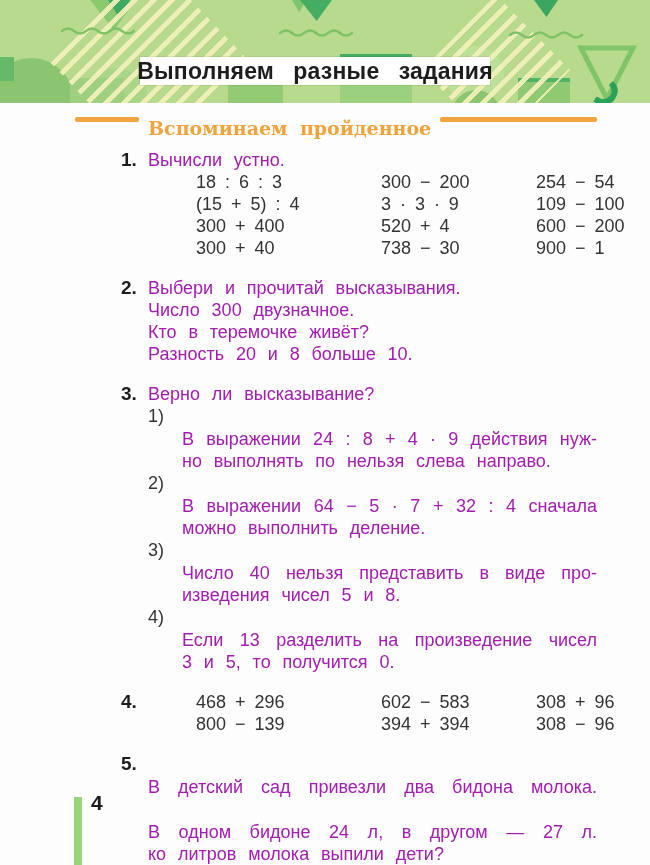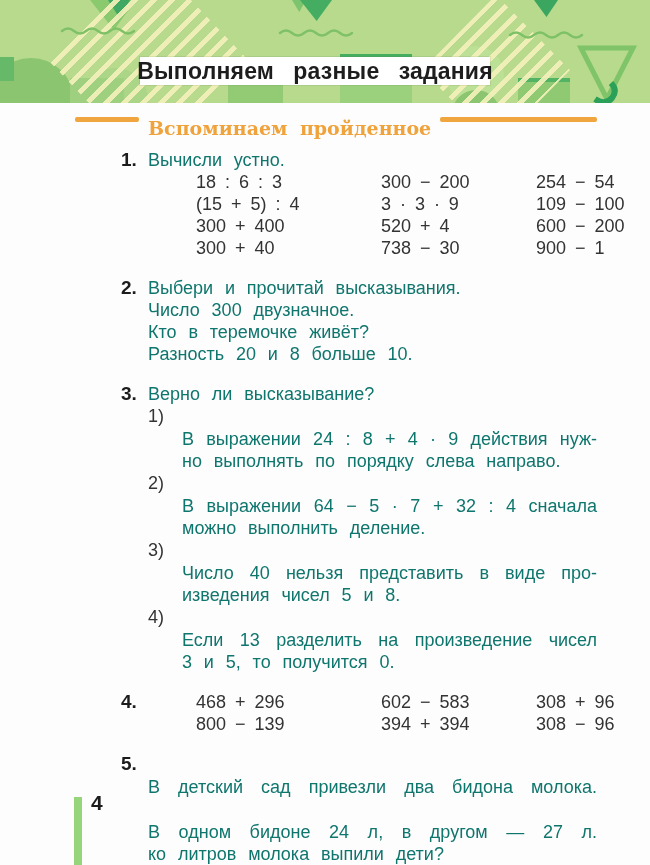--- a/index.html
+++ b/index.html
@@ -89,21 +89,21 @@
   .ex-num {
     flex: 0 0 27px;
     margin-left: 46px;
     font-weight: bold;
     font-size: 19px;
     line-height: 22px;
     color: #1c1c1c;
   }
   .ex-body { flex: 1; min-width: 0; }
 
-  .line { font-size: 18px; line-height: 22px; word-spacing: 0.38em; color: #0f766e; }
+  .line { font-size: 18px; line-height: 22px; word-spacing: 0.38em; color: #a21caf; }
   .just { text-align: justify; text-align-last: justify; margin-top: 23px; }
 
   .grid3 { display: grid; grid-template-columns: 185px 155px 1fr; margin-left: 48px; }
   .expr { font-size: 18px; line-height: 22px; word-spacing: 0.22em; white-space: nowrap; }
 
   .subitem { display: flex; }
   .sub-num { flex: 0 0 34px; font-size: 18px; line-height: 22px; color: #343434; }
   .sub-body { flex: 1; min-width: 0; }
 
   
@@ -204,21 +204,21 @@
     </section>
 
     <section class="exercise">
       <span class="ex-num">3.</span>
       <div class="ex-body">
         <div class="line">Верно ли высказывание?</div>
         <div class="subitem">
           <span class="sub-num">1)</span>
           <div class="sub-body">
             <div class="line just">В выражении 24 : 8 + 4 · 9 действия нуж-</div>
-            <div class="line">но выполнять по порядку слева направо.</div>
+            <div class="line">но выполнять по нельзя слева направо.</div>
           </div>
         </div>
         <div class="subitem">
           <span class="sub-num">2)</span>
           <div class="sub-body">
             <div class="line just">В выражении 64 − 5 · 7 + 32 : 4 сначала</div>
             <div class="line">можно выполнить деление.</div>
           </div>
         </div>
         <div class="subitem">

